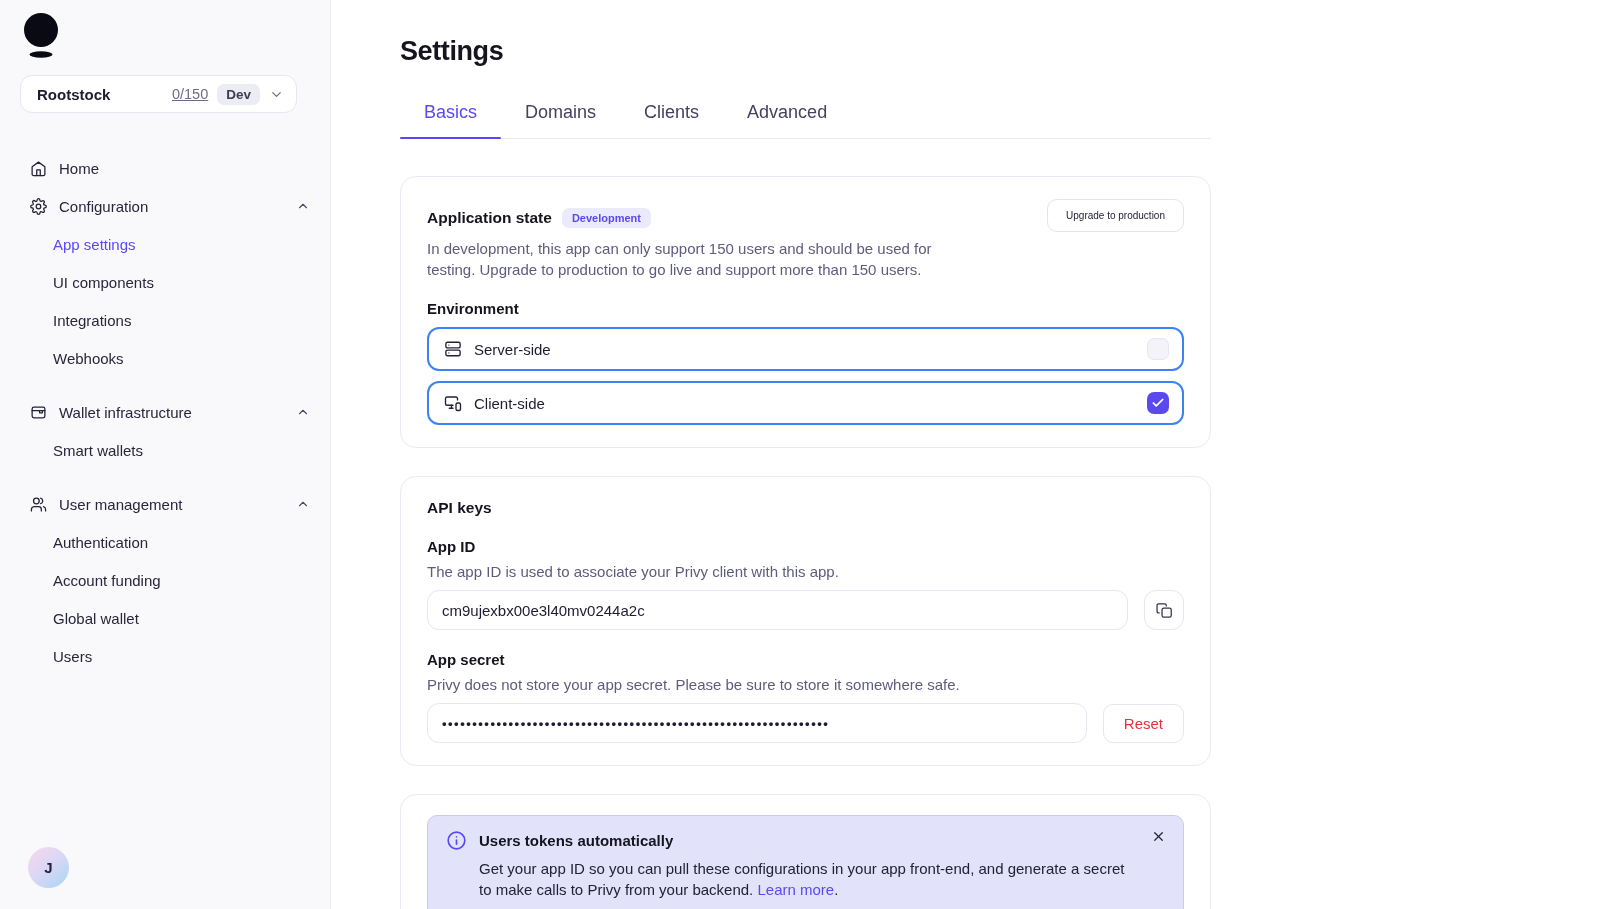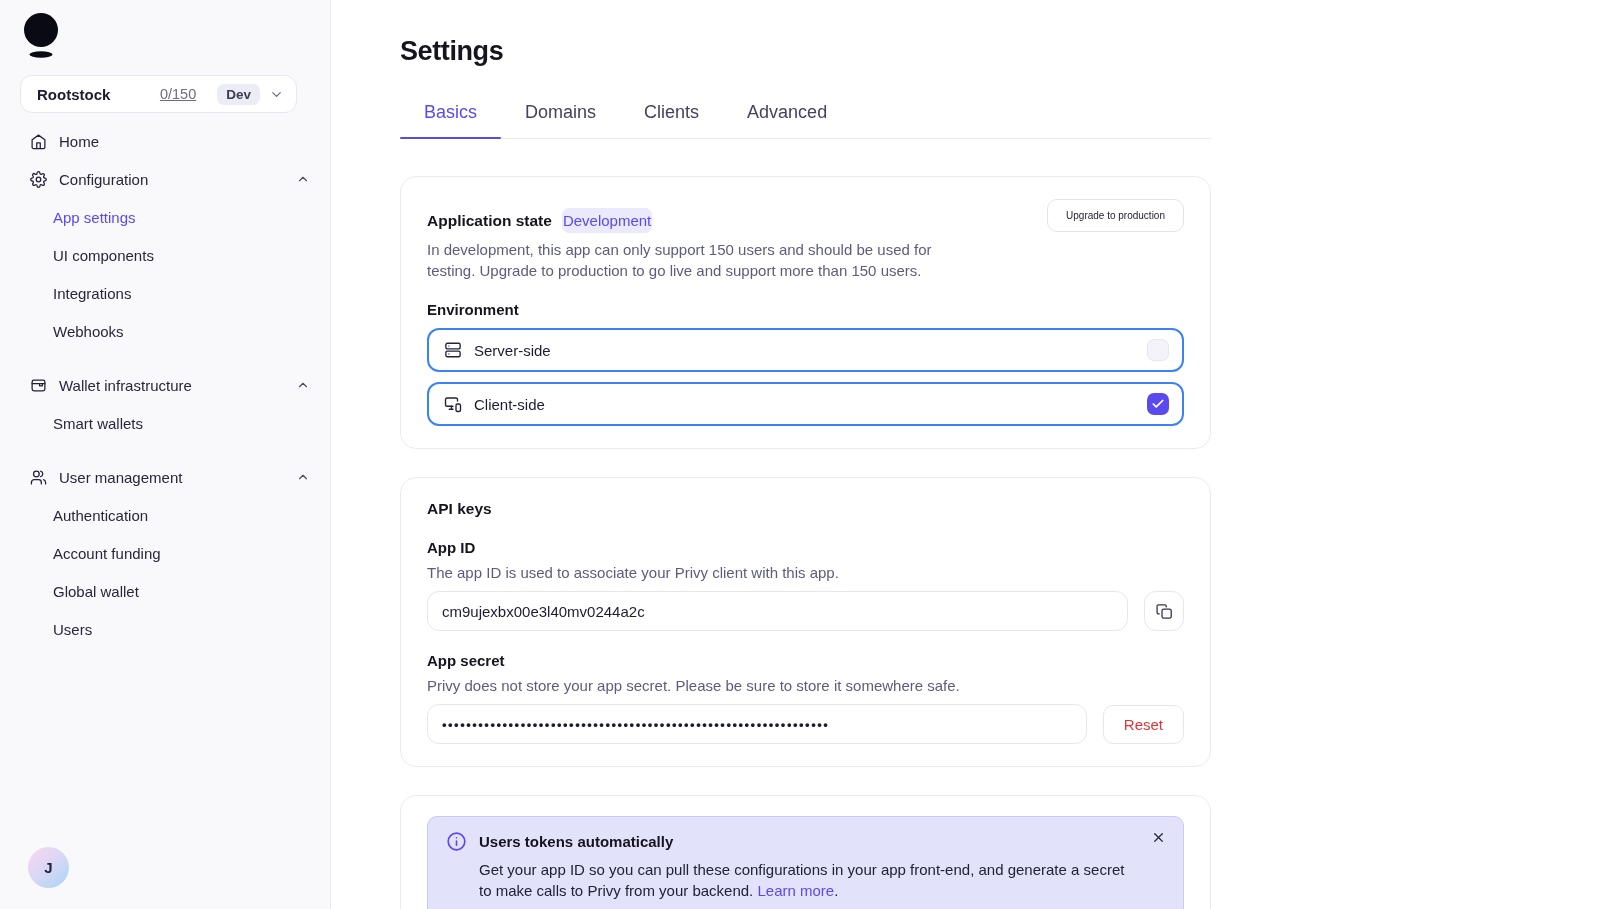--- a/index.html
+++ b/index.html
@@ -19,25 +19,25 @@
   .logo { position:absolute; left:22px; top:13px; cursor:pointer; }
   .workspace {
     position:absolute; left:20px; top:75px; width:277px; height:38px;
     background:#fff; border:1px solid #E7E7EF; border-radius:12px;
     display:flex; align-items:center; gap:9px; padding:0 12px 0 16px; cursor:pointer;
   }
   .workspace-name { font-size:15px; font-weight:600; color:#1E1C30; }
   .workspace-usage { margin-left:auto; font-size:14.5px; color:#6E6C86;text-decoration:underline; }
   .env-badge {
     background:#ECECF5; color:#3E3C55; font-size:13.5px; font-weight:600;
-    padding:3px 9px; border-radius:7px;margin-left:12px;
+    padding:3px 9px; border-radius:7px;
   }
   .ws-chev { color:#6E6C86; }
 
-  .nav { position:absolute; top:122px; left:0; right:0; }
+  .nav { position:absolute; top:149px; left:0; right:0; }
   .nav-item {
     display:flex; align-items:center; height:38px;
     padding:0 20px 0 30px; font-size:15px; color:#28263C; cursor:pointer;
   }
   .nav-item .nicon { width:18px; margin-right:11px; color:#23213A; display:flex; }
   .nav-item .chev { margin-left:auto; color:#4C4A66; }
   .sub-item {
     display:flex; align-items:center; height:38px;
     padding-left:53px; font-size:15px; color:#28263C; cursor:pointer;
   }
@@ -67,22 +67,22 @@
   .card {
     width:811px; background:#fff; border:1px solid #EAEAF2; border-radius:16px;
     padding:22px 26px; margin-top:37px;
   }
   .card.mt28 { margin-top:28px; }
 
   .card-header { display:flex; align-items:flex-start; }
   .title-badge { display:flex; align-items:center; gap:10px; padding-top:9px; }
   .card-title { font-size:15.5px; font-weight:600; color:#16141F;text-align:right; }
   .badge-dev {
-    background:#EBE9FC; color:#5B49F0; font-size:15px; font-weight:400;
-    padding:4px 1px; border-radius:7px;
+    background:#EBE9FC; color:#5B49F0; font-size:11px; font-weight:700;
+    padding:4px 10px; border-radius:7px;
   }
   .upgrade-btn {
     margin-left:auto; background:#fff; border:1px solid #E3E3EC; border-radius:10px;
     padding:10px 18px; font-size:10px; font-weight:500; color:#1E1C30;
     font-family:inherit; cursor:pointer;
   }
   .card-desc { margin-top:6px; max-width:532px; font-size:15px; line-height:21px; color:#5E5C7C; }
 
   .env-label { margin-top:20px; font-size:15px; font-weight:600; color:#16141F; }
   .option-row {

